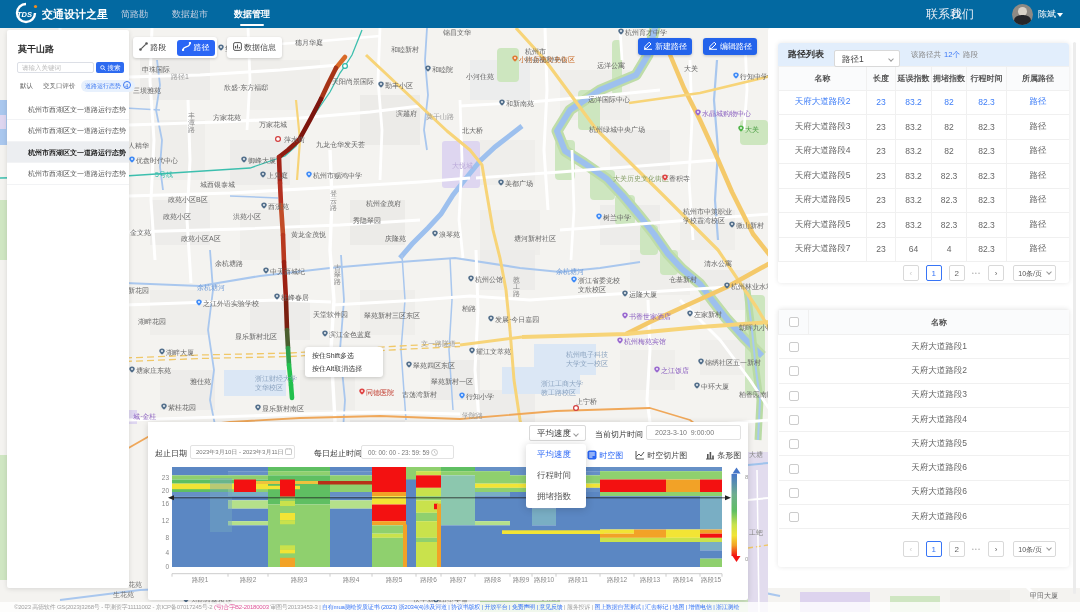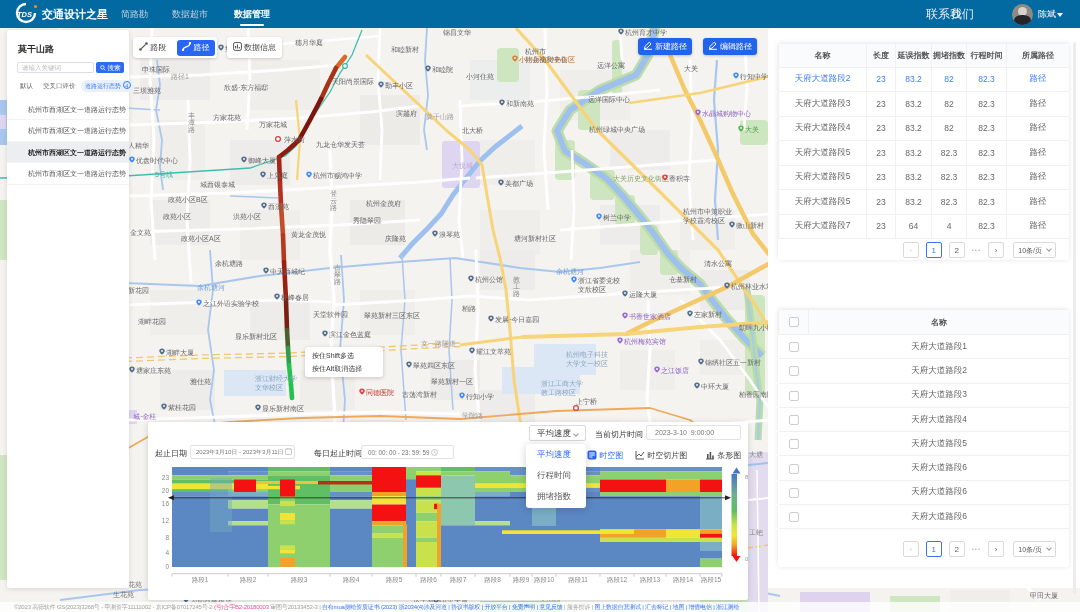--- a/index.html
+++ b/index.html
@@ -698,20 +698,21 @@
   <div id="dd">
         <div class="on">平均速度</div>
         <div>行程时间</div>
         <div>拥堵指数</div>
       </div>
 </div>
 
 <div id="rp">
   <div style="position:absolute;right:4px;top:14px;width:3px;height:552px;background:#ececec;border-radius:2px"></div>
   <div class="card" style="top:15px">
+    <div class="chead"><b>路径列表</b><span class="rsel">路径1<i class="car"></i></span><span class="mini" style="margin-left:11px">该路径共 <b>12个</b> 路段</span></div>
     <table>
       <colgroup>
             <col style="width:88px">
             <col style="width:29px">
             <col style="width:36px">
             <col style="width:35px">
             <col style="width:40px">
             <col style="width:63px">
           </colgroup>
       <tbody>

